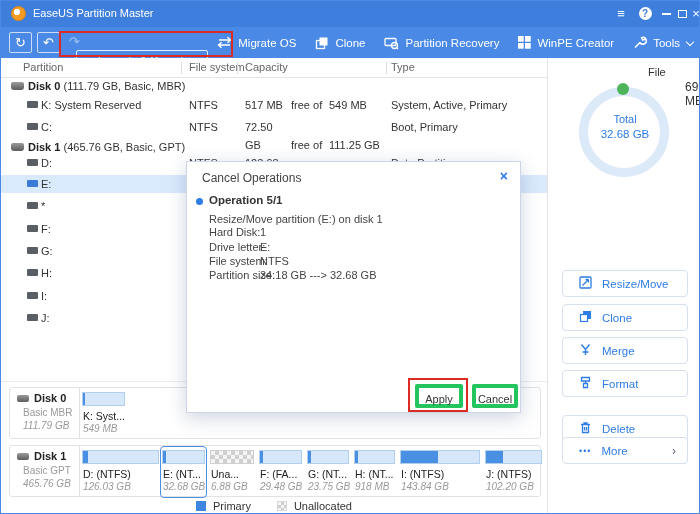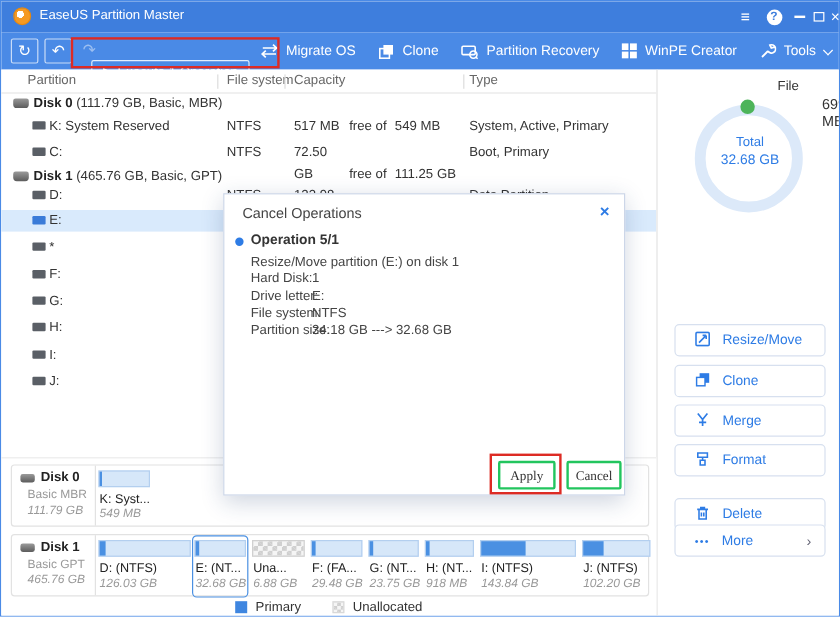--- a/index.html
+++ b/index.html
@@ -105,22 +105,22 @@
   
   #dialog { position:absolute; left:185px; top:160px; width:335px; height:252px; background:#fff;
             border:1px solid #ccd6e8; box-shadow:0 5px 18px rgba(30,60,110,.22); z-index:40; }
   #dlg-title { position:absolute; left:15px; top:9px; font-size:12px; color:#444; }
   #dlg-close { position:absolute; right:12px; top:7px; color:#2e7ce5; font-size:14px; font-weight:bold; line-height:14px; }
   #dlg-bullet { position:absolute; left:9px; top:36px; width:7px; height:7px; border-radius:50%; background:#2e7ce5; }
   #dlg-op { position:absolute; left:22px; top:32px; font-size:11.5px; font-weight:bold; color:#333; }
   #dlg-desc { position:absolute; left:22px; top:51px; font-size:11px; color:#444; }
   .dlg-field { position:absolute; left:22px; font-size:11px; color:#444; }
   .dlg-val { position:absolute; left:73px; font-size:11px; color:#444; }
-  .dlg-btn { position:absolute; top:222px; height:24px; background:#fff; border:2px solid #22c55e; border-radius:2px;
-             font-size:11px; color:#333; text-align:center; line-height:22px;font-family:Liberation Serif, serif; }
+  .dlg-btn { position:absolute; top:222px; height:24px; background:#fff; border:4px solid #22c55e; border-radius:2px;
+             font-size:11px; color:#333; text-align:center; line-height:22px; }
   #dlg-apply { left:228px; width:48px; }
   #dlg-cancel { left:285px; width:46px; }
 </style>
 </head>
 <body>
 
 <div id="win">
 
   <div id="titlebar">
     <div id="logo"></div>

